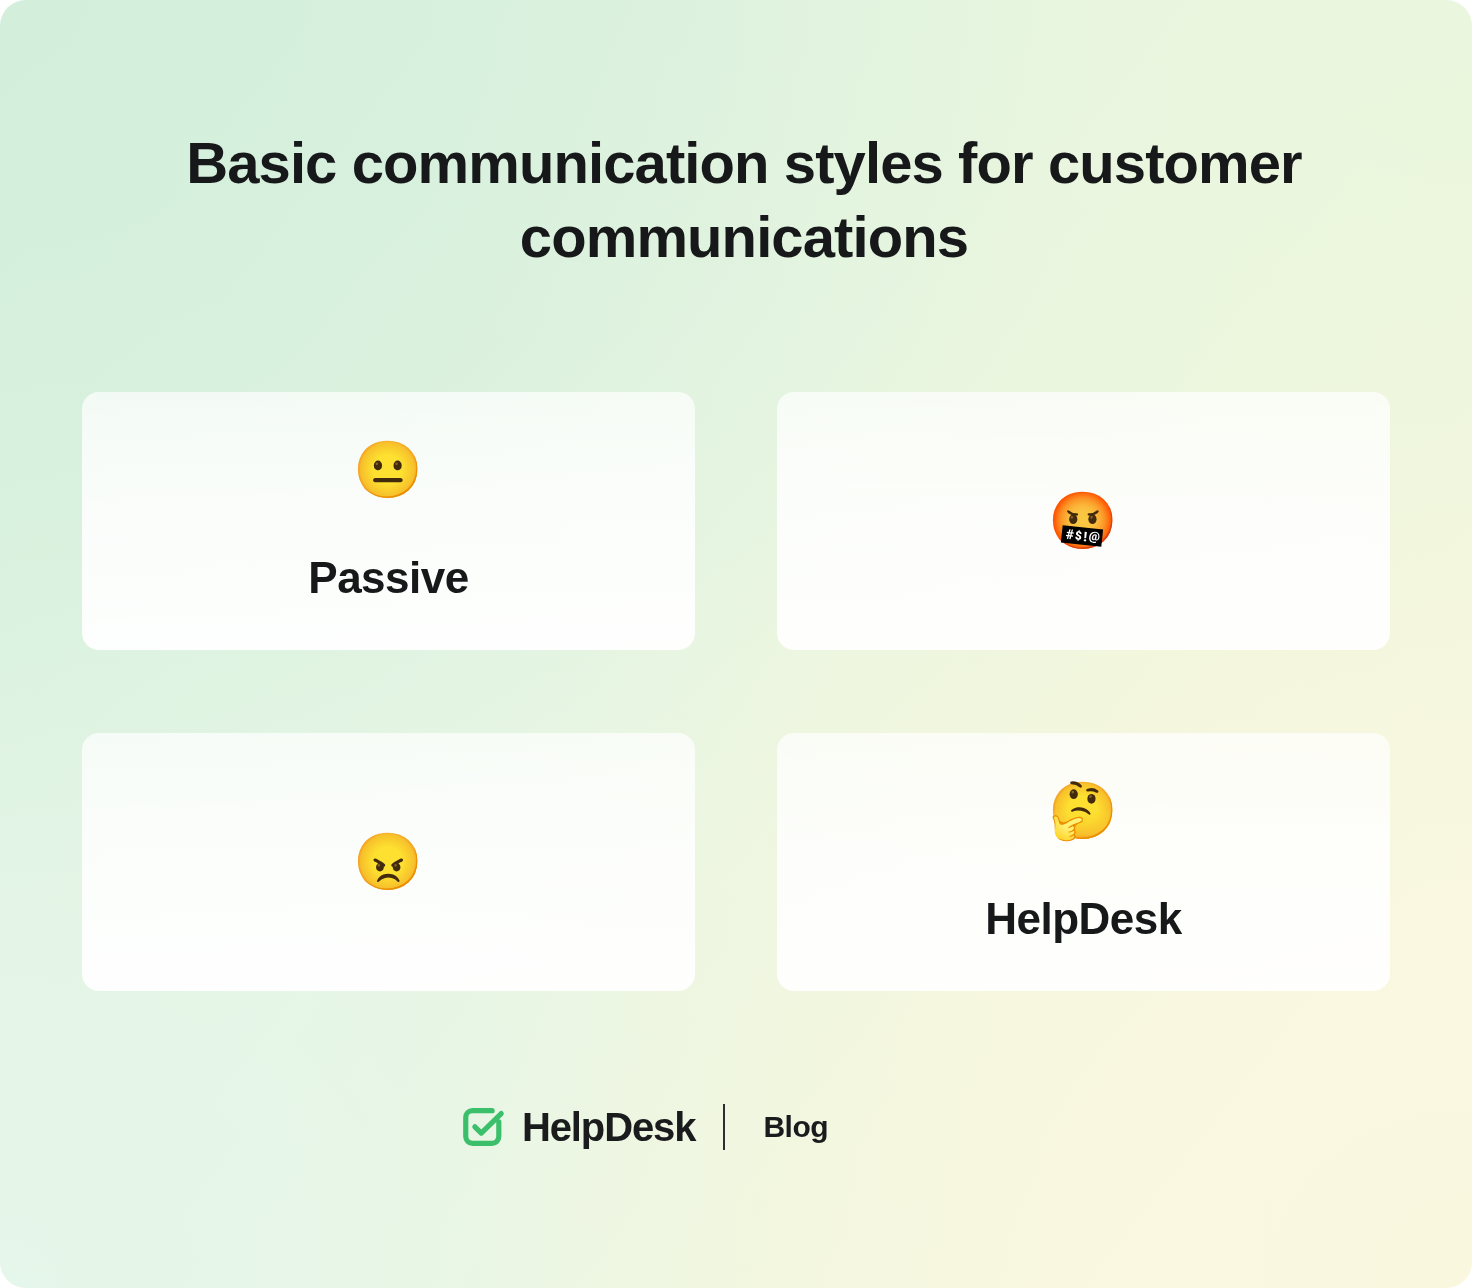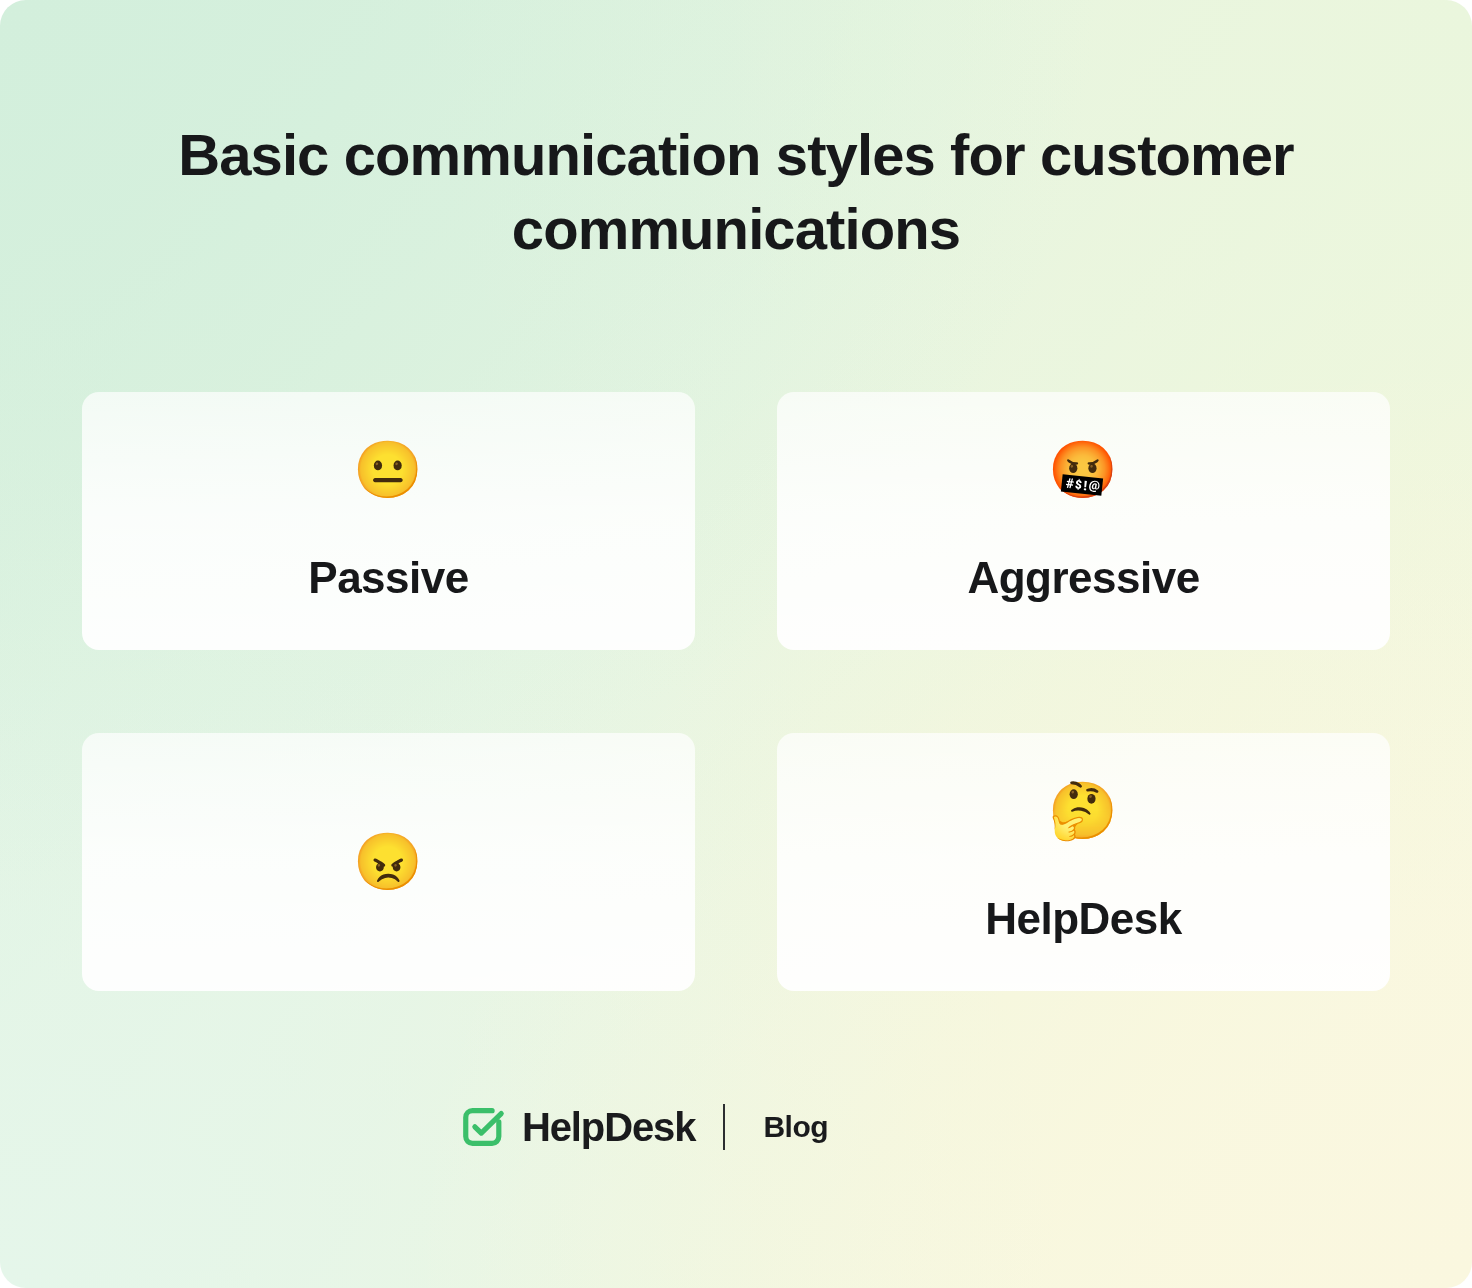--- a/index.html
+++ b/index.html
@@ -23,21 +23,21 @@
       radial-gradient(120% 120% at 100% 0%, #eaf6dd 0%, rgba(234,246,221,0) 60%),
       radial-gradient(120% 120% at 0% 100%, #e5f6ea 0%, rgba(229,246,234,0) 60%),
       linear-gradient(128deg, #d5f0dd 0%, #e6f5e2 42%, #f3f7dd 72%, #fbf8e2 100%);
   }
 
   .title {
     position: absolute;
     left: 104px;
     top: 118px;
     width: 1264px;
-    margin: 0;
+    margin: 8px;
     text-align: center;
     font-size: 58px;
     line-height: 1.28;
     font-weight: bold;
     letter-spacing: -0.9px;
     color: #17181a;
   }
 
   .grid {
     position: absolute;
@@ -141,21 +141,20 @@
 
   <div class="grid">
 
     <div class="card">
       <div class="card-emoji">😐</div>
       <div class="card-label">Passive</div>
     </div>
 
     <div class="card">
       <div class="card-emoji">🤬</div>
-      <div class="card-label">Aggressive</div>
     </div>
 
     <div class="card">
       <div class="card-emoji">😠</div>
     </div>
 
     <div class="card">
       <div class="card-emoji">🤔</div>
       <div class="card-label">HelpDesk</div>
     </div>

